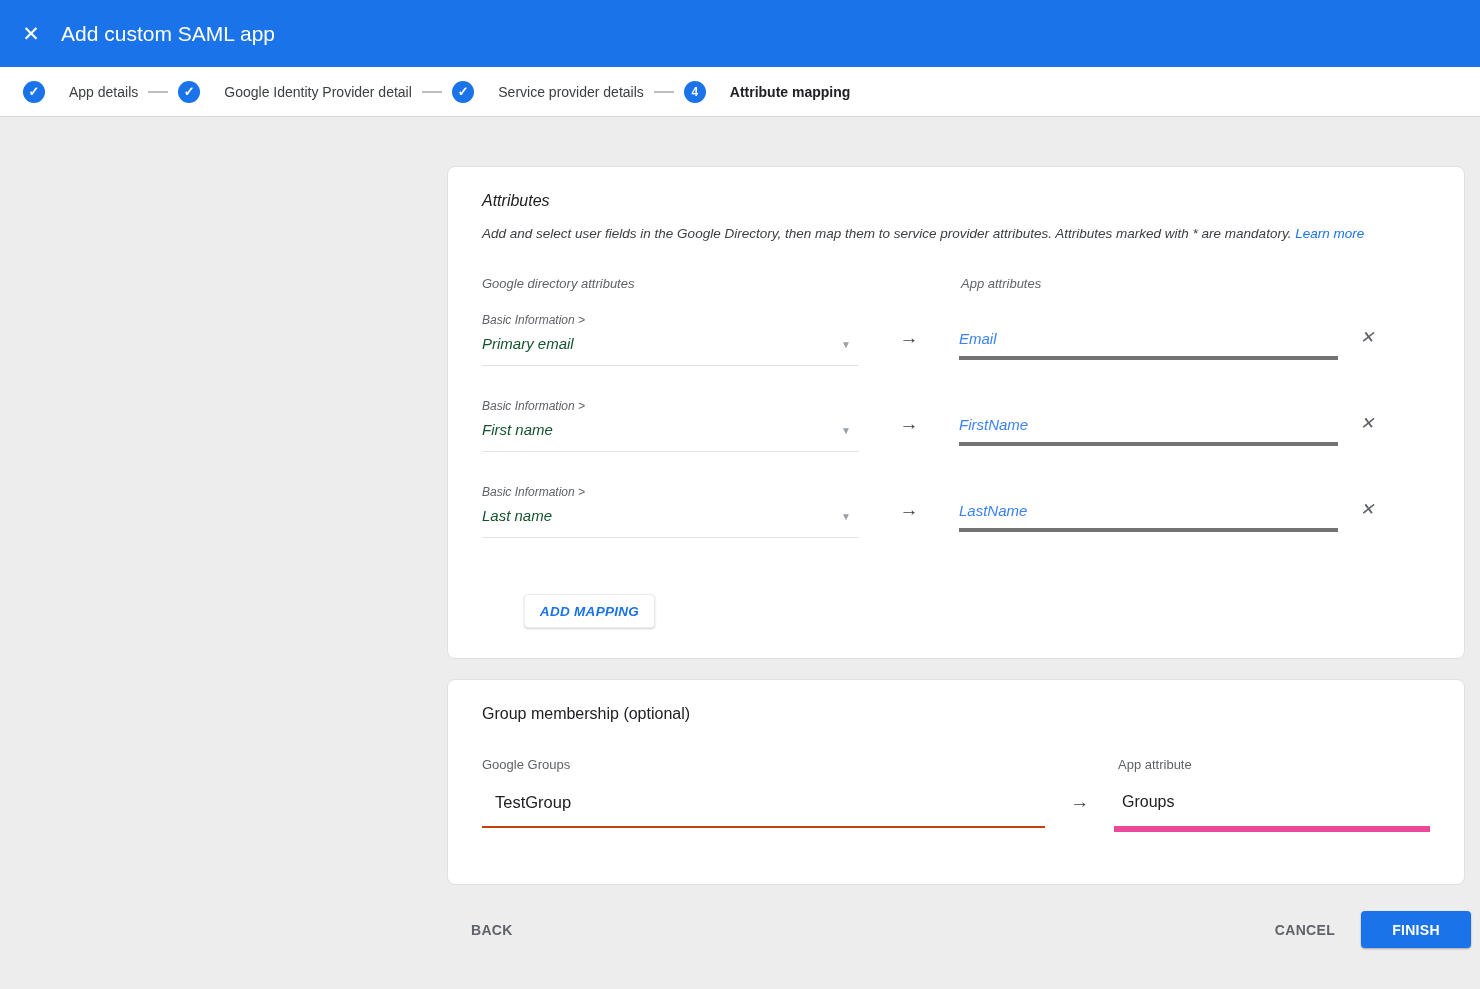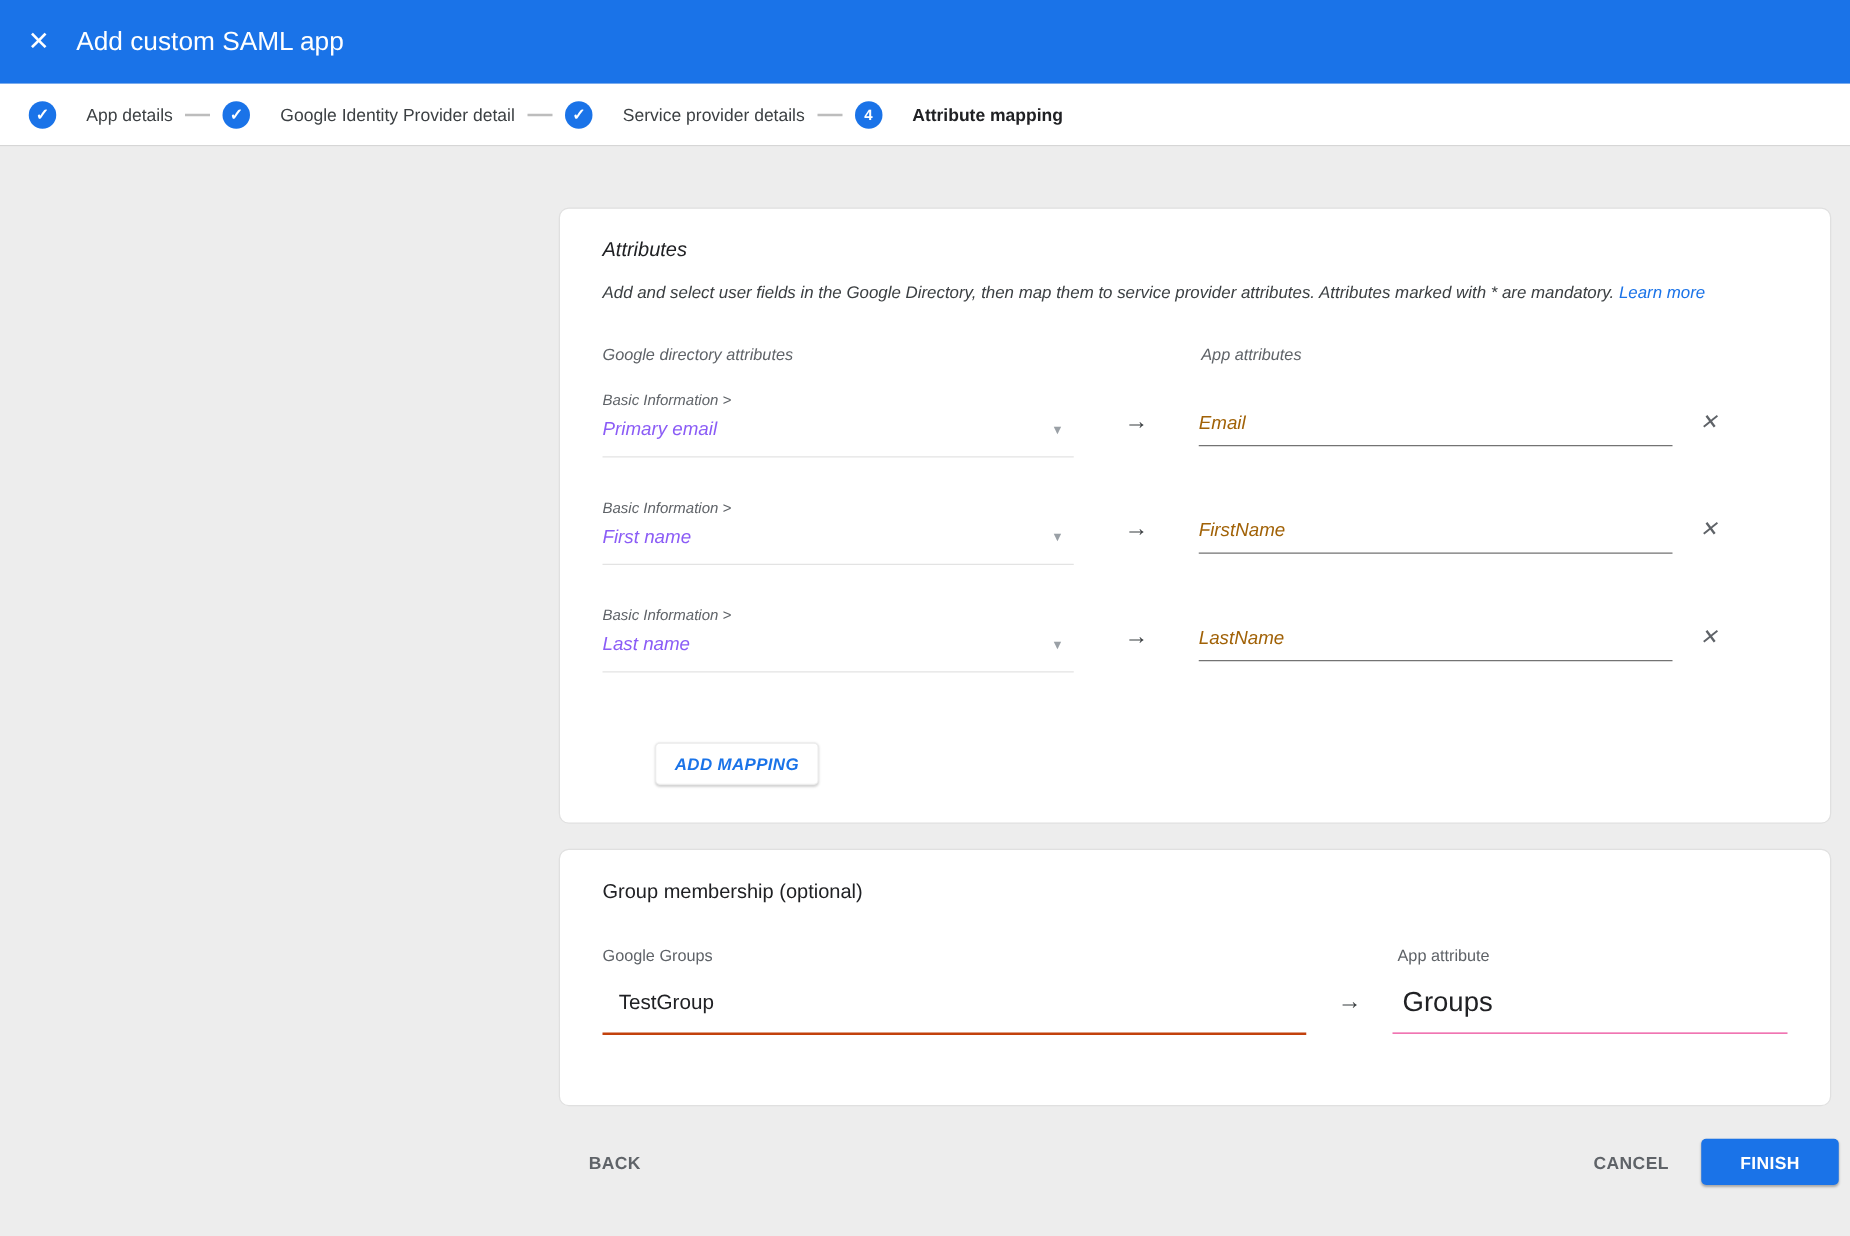--- a/index.html
+++ b/index.html
@@ -39,46 +39,46 @@
     font-weight:500; color:#5f6368; }
   .col-left-hd { width:479px; }
 
   
   .mapping-row { display:flex; align-items:flex-start; margin-top:22px; }
   .mapping-row + .mapping-row { margin-top:33px; }
   .select-field { width:377px; border-bottom:1px solid #e3e3e3; cursor:pointer; }
   .select-label { font-size:12px; line-height:14px; color:#5f6368; }
   .select-value-row { display:flex; justify-content:space-between; align-items:center;
     margin-top:8px; padding-bottom:12px; }
-  .select-value { font-size:15px; line-height:18px; color:#8b5cf6; }
+  .select-value { font-size:15px; line-height:18px; color:#14532d; }
   .caret { font-size:10px; color:#9aa0a6; margin-right:8px; }
   .arrow-cell { width:100px; text-align:center; margin-top:15px; font-size:19px;
     line-height:20px; color:#3c4043; }
   .app-input { width:379px; margin-top:17px; font-size:15px; line-height:18px;
-    padding-bottom:8px; border-bottom:1px solid #737373; color:#a16207; cursor:text; }
+    padding-bottom:8px; border-bottom:4px solid #737373; color:#3b82f6; cursor:text; }
   .remove-x { margin-left:20px; margin-top:16px; font-size:17px; line-height:18px;
     color:#5f6368; cursor:pointer; width:18px; text-align:center; }
 
   
   .add-mapping { margin-top:56px; width:131px; height:34px; background:#fff;
     border:1px solid #ececec; border-radius:4px; box-shadow:0 1px 2px rgba(0,0,0,0.18);
     color:#1a73e8; font-size:13.5px; font-weight:600; letter-spacing:0.3px;
     display:flex; align-items:center; justify-content:center; cursor:pointer;margin-left:42px; }
 
   
   .group-labels { display:flex; margin-top:34px; font-size:13px; line-height:15px;
     font-weight:500; color:#5f6368; }
   .group-label-left { width:636px; }
   .group-row { display:flex; align-items:flex-start; margin-top:20px; }
   .group-field-left { width:567px; border-bottom:2px solid #c2410c;
     padding:0 0 14px 13px; font-size:16.5px; line-height:20px; cursor:text; }
   .group-arrow { width:69px; text-align:center; font-size:19px; line-height:20px;
     color:#3c4043; }
-  .group-field-right { width:318px; border-bottom:1px solid #ec4899;
-    padding:0 0 14px 8px; font-size:22px; line-height:20px; cursor:text; }
+  .group-field-right { width:318px; border-bottom:6px solid #ec4899;
+    padding:0 0 14px 8px; font-size:16px; line-height:20px; cursor:text; }
 
   
   .footer { width:1024px; margin-left:447px; margin-top:26px; display:flex;
     align-items:center; height:37px; }
   .text-btn { font-size:14px; font-weight:600; letter-spacing:0.3px; color:#5f6368;
     cursor:pointer; }
   .back-btn { margin-left:24px; }
   .footer-spacer { flex:1; }
   .cancel-btn { margin-right:26px; }
   .finish-btn { width:110px; height:37px; background:#1a73e8; color:#fff;

